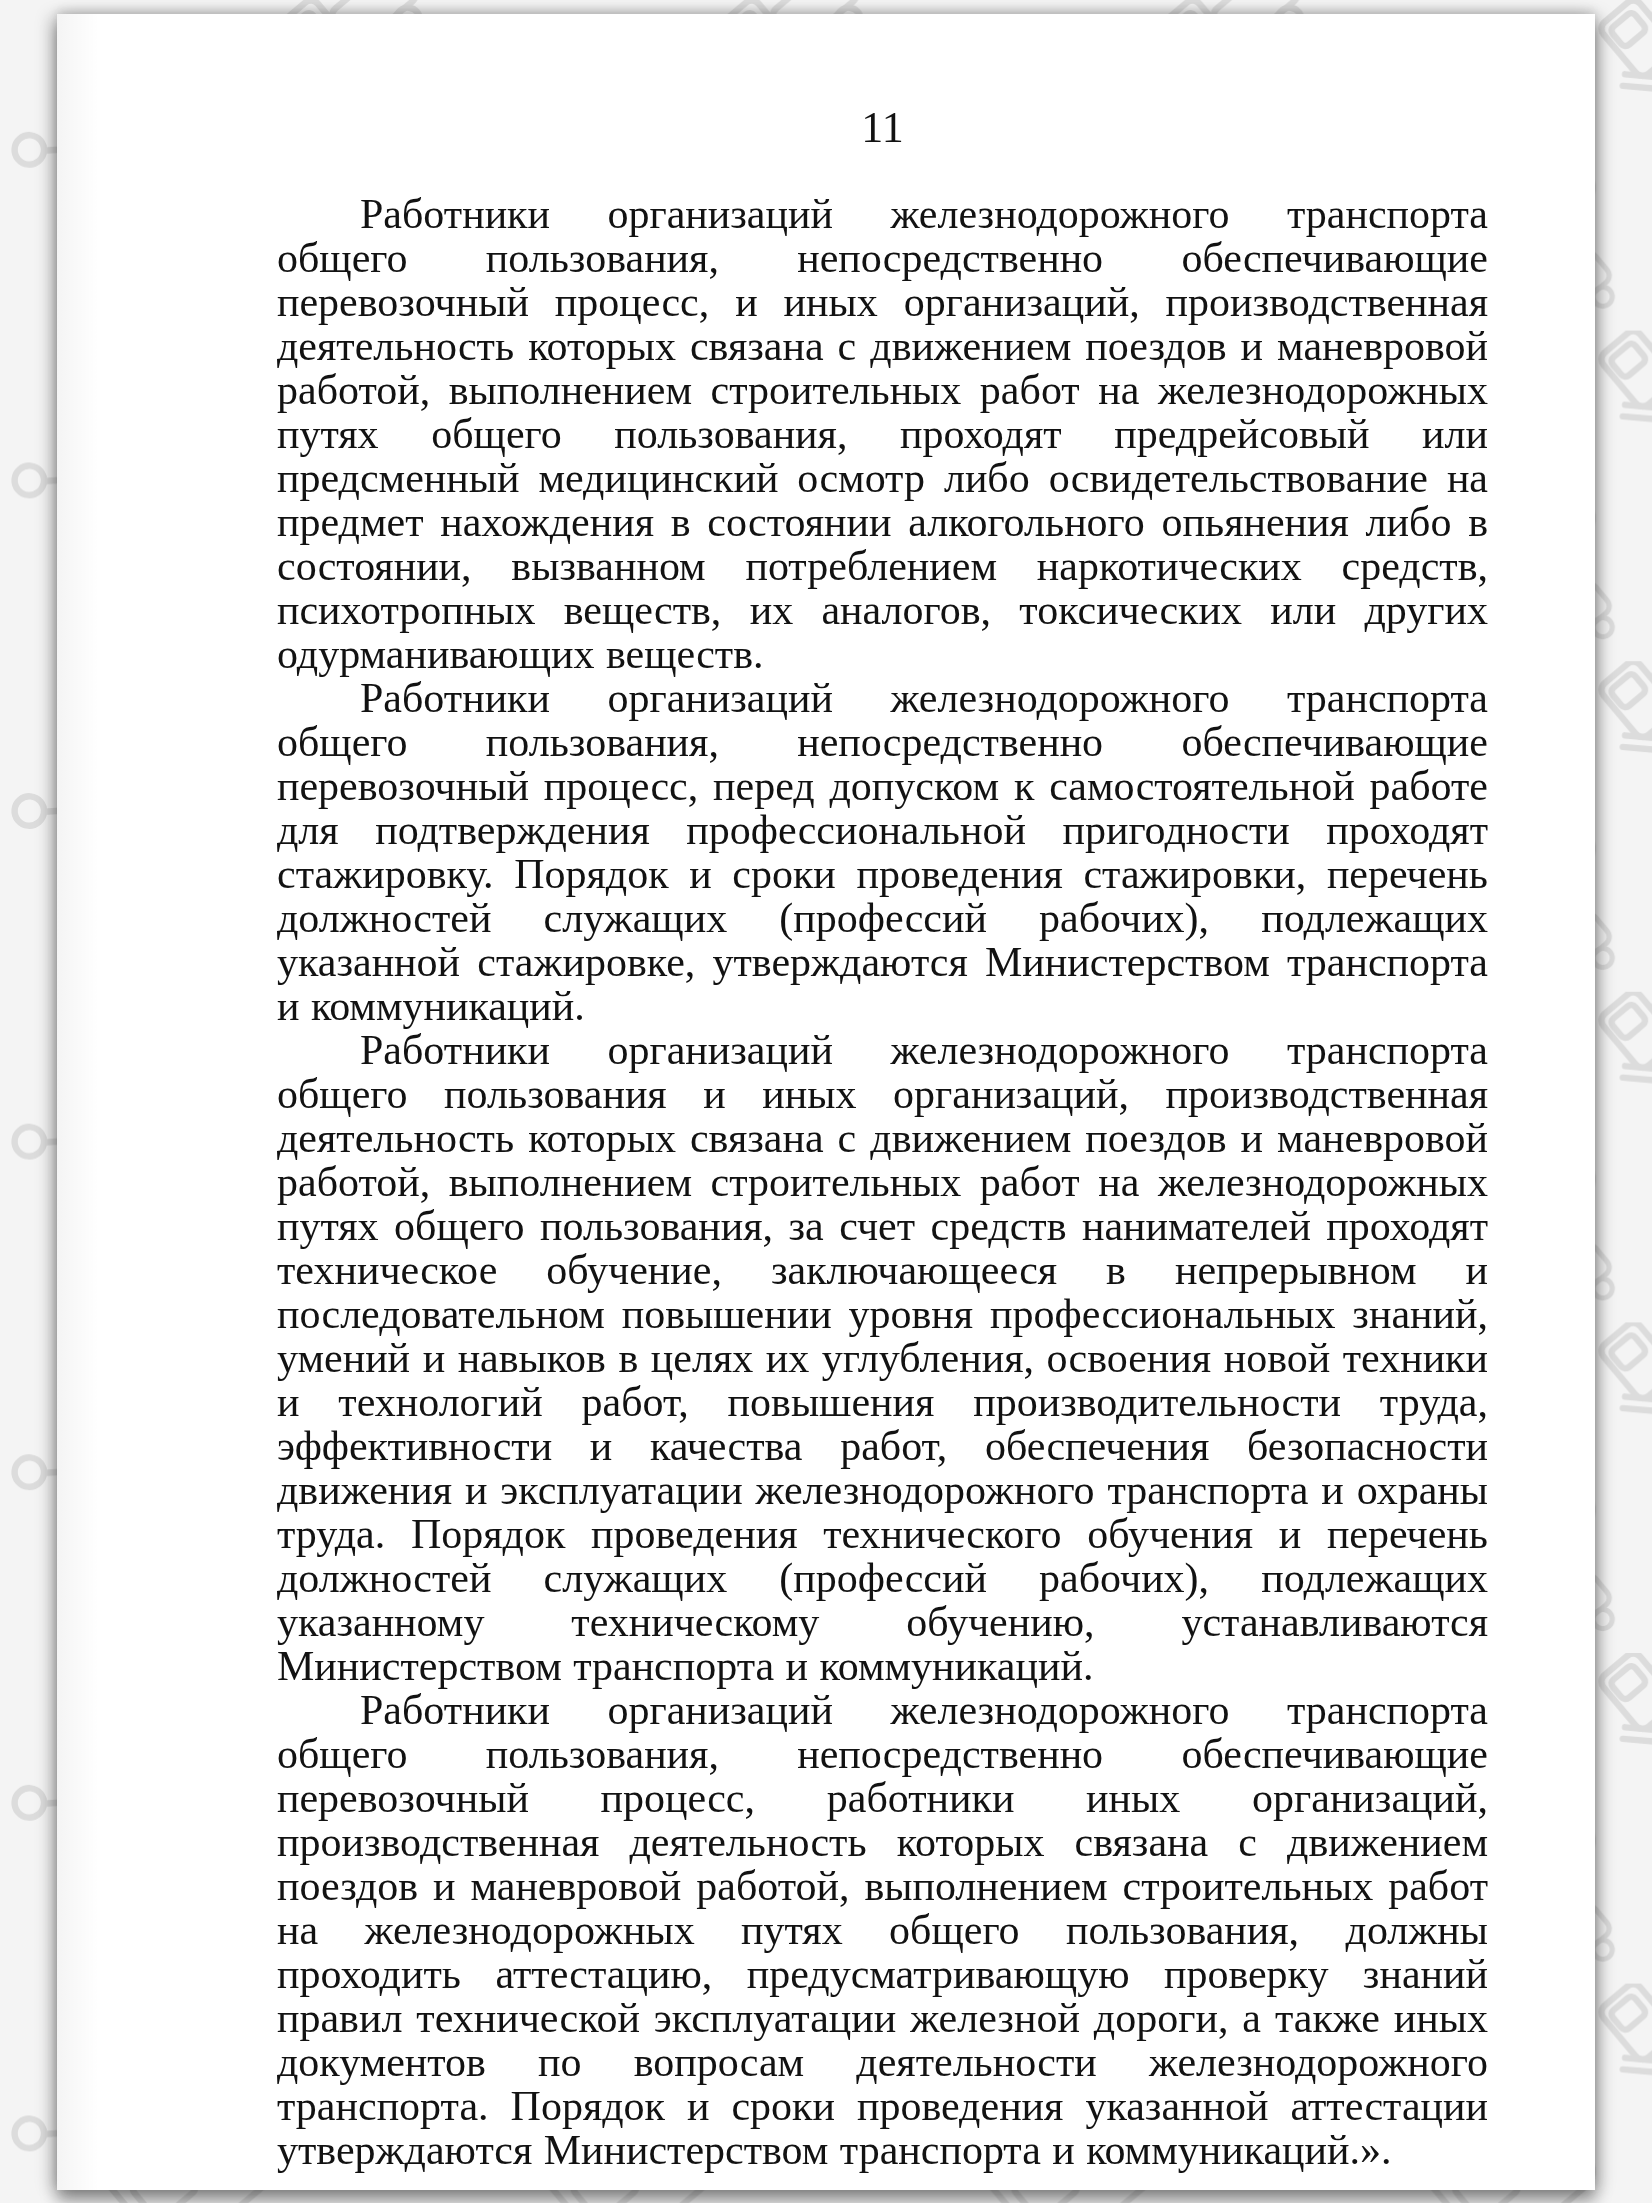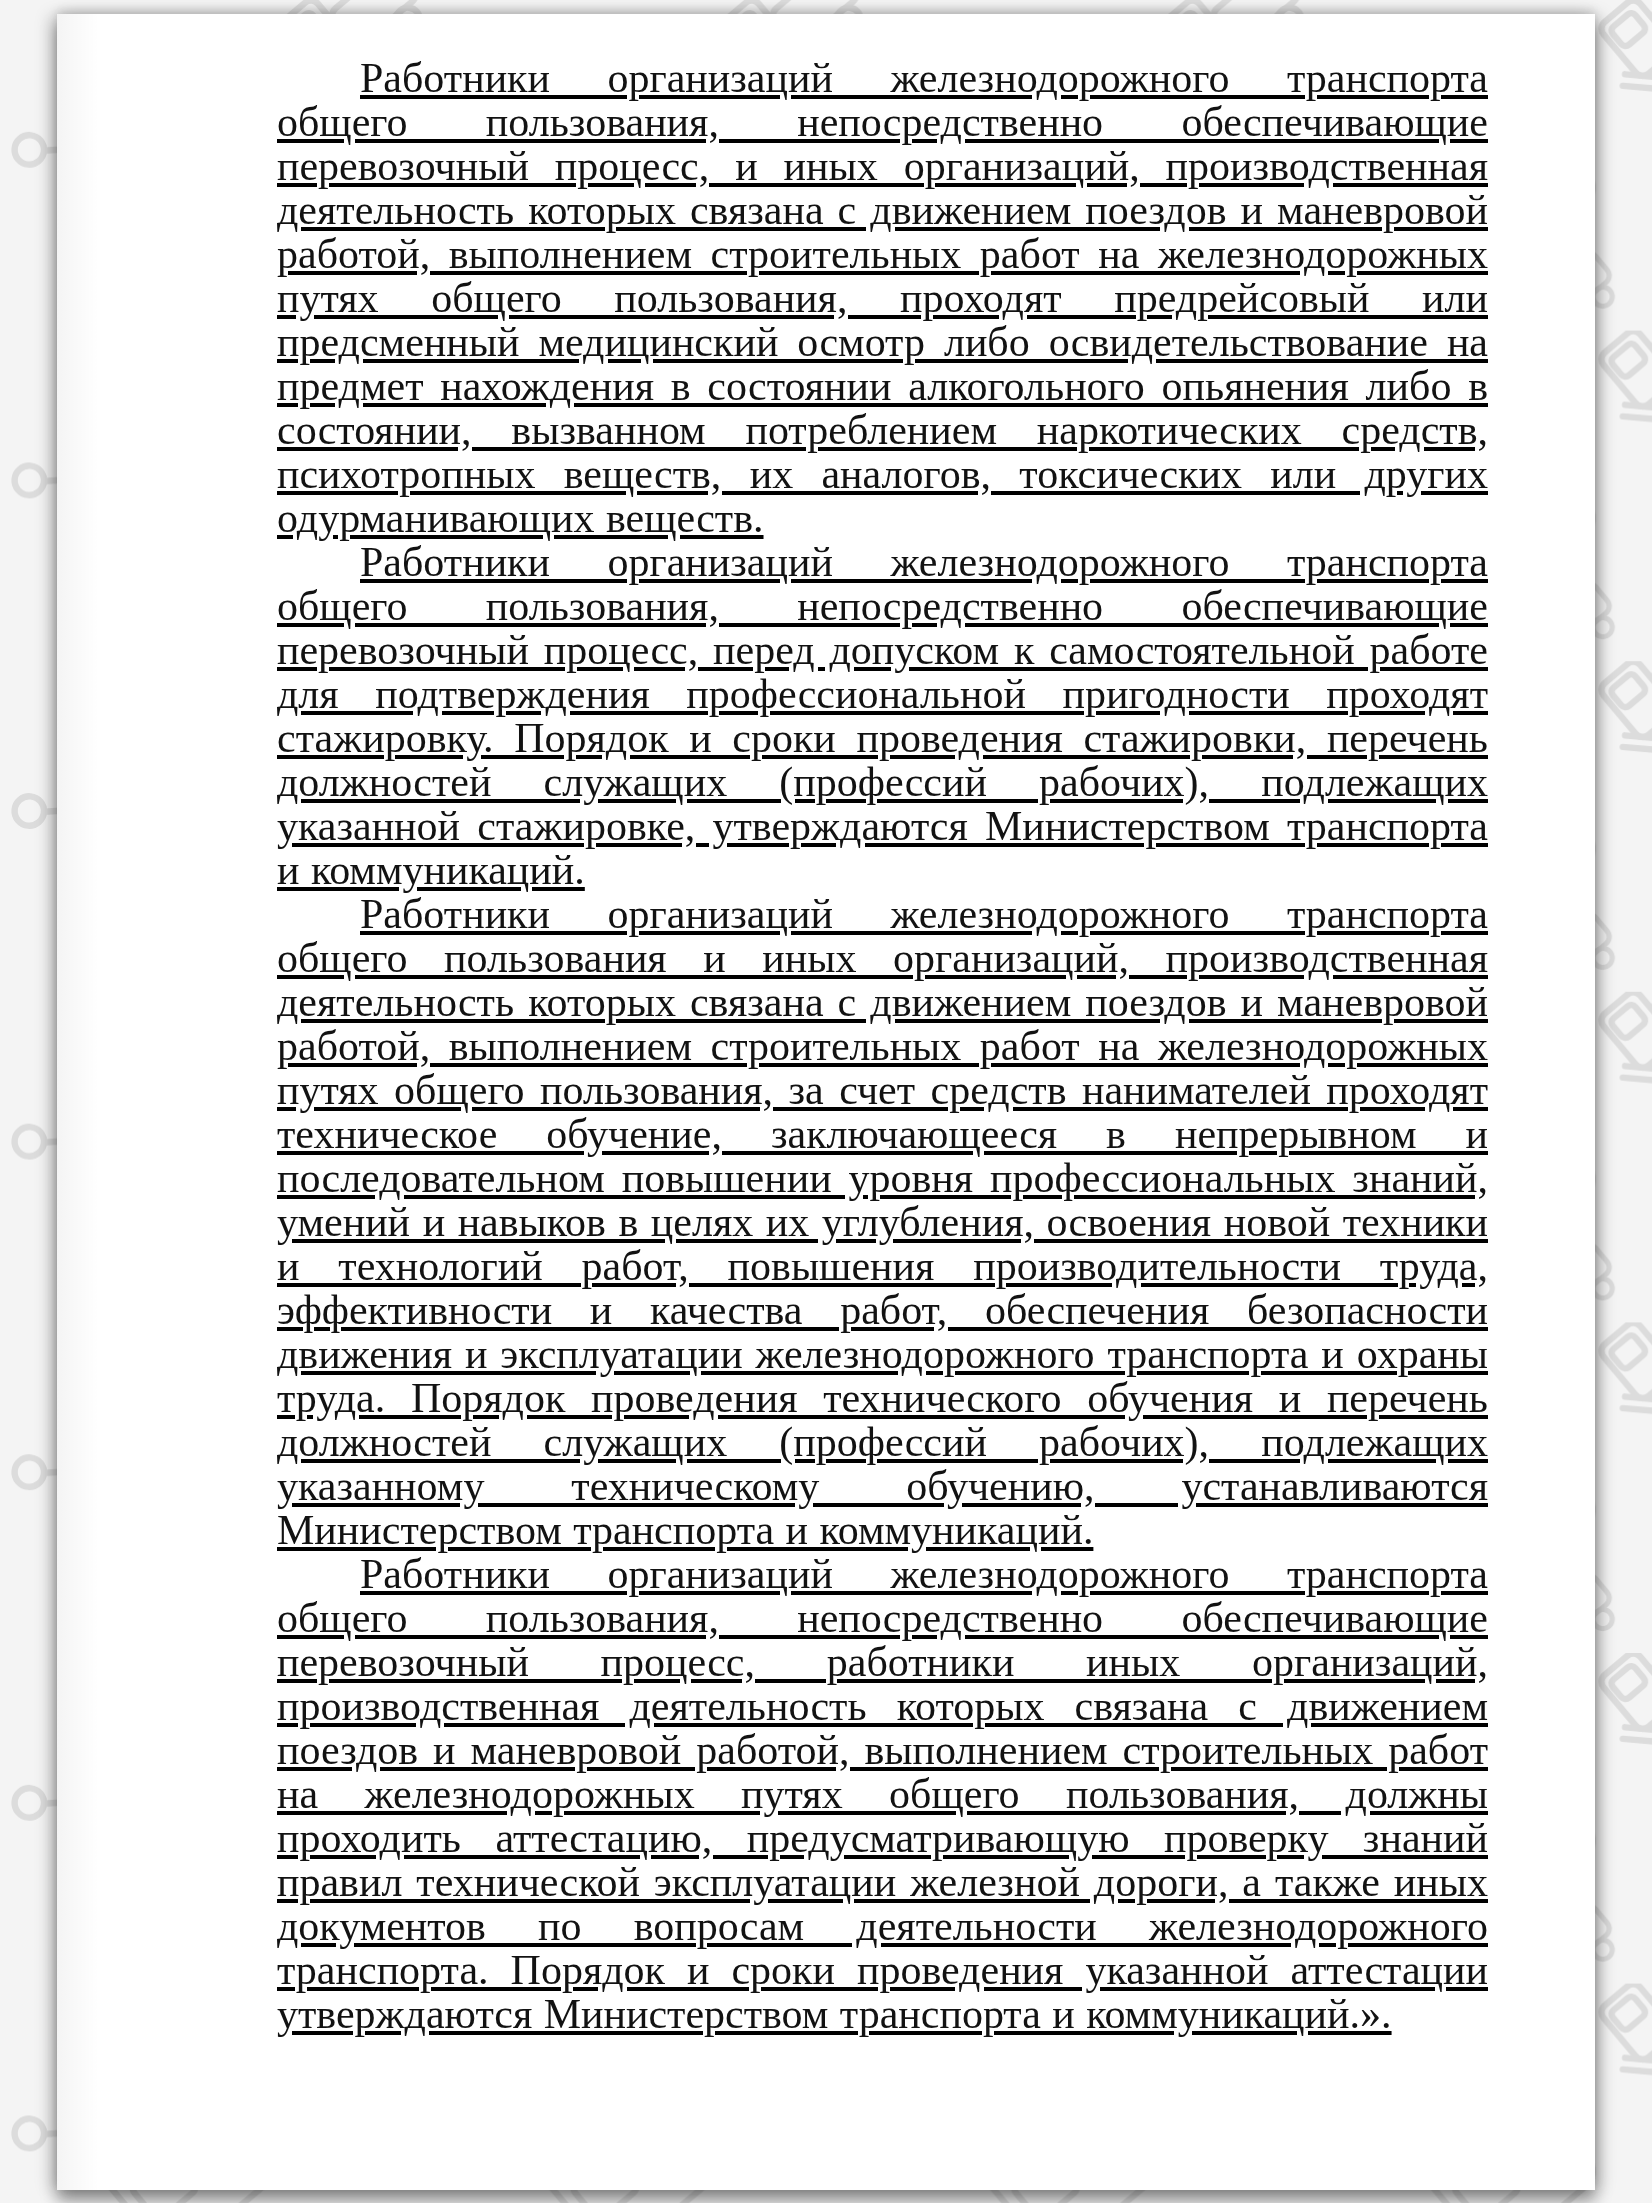--- a/index.html
+++ b/index.html
@@ -30,21 +30,21 @@
   .sheet::before{ 
     content:"";position:absolute;left:0;top:0;bottom:0;width:42px;
     background:linear-gradient(90deg,rgba(0,0,0,0.045),rgba(0,0,0,0));
     pointer-events:none;
   }
   .page-number{
     margin:92px 107px 0 220px;
     font-size:44px;line-height:44px;
     text-align:center;color:var(--text-color);
   }
-  .text-block{margin-top:42px;text-decoration:underline;}
+  .text-block{margin-top:42px;}
   .body-paragraph{
     margin:0 107px 0 220px;
     font-size:42px;line-height:44px;
     color:var(--text-color);
     text-align:justify;text-indent:83px;
     hyphens:none;word-spacing:0.9px;
   }
 </style>
 </head>
 <body>
@@ -78,20 +78,21 @@
     <pattern id="wm" width="480" height="360" patternUnits="userSpaceOnUse">
       <use href="#tram-icon" transform="translate(60,150) rotate(-40)"></use>
       <use href="#loco-icon" transform="translate(300,30) rotate(-40)"></use>
       <use href="#loco-icon" transform="translate(190,330) rotate(-40) scale(0.8)"></use>
     </pattern>
   </defs>
   <rect x="0" y="0" width="1800" height="2400" fill="url(#wm)"></rect>
 </svg>
 
 <div class="sheet">
+  <div class="page-number">11</div>
   <div class="text-block">
     <p class="body-paragraph">Работники организаций железнодорожного транспорта общего пользования, непосредственно обеспечивающие перевозочный процесс, и иных организаций, производственная деятельность которых связана с движением поездов и маневровой работой, выполнением строительных работ на железнодорожных путях общего пользования, проходят предрейсовый или предсменный медицинский осмотр либо освидетельствование на предмет нахождения в состоянии алкогольного опьянения либо в состоянии, вызванном потреблением наркотических средств, психотропных веществ, их аналогов, токсических или других одурманивающих веществ.</p>
     <p class="body-paragraph">Работники организаций железнодорожного транспорта общего пользования, непосредственно обеспечивающие перевозочный процесс, перед допуском к самостоятельной работе для подтверждения профессиональной пригодности проходят стажировку. Порядок и сроки проведения стажировки, перечень должностей служащих (профессий рабочих), подлежащих указанной стажировке, утверждаются Министерством транспорта и коммуникаций.</p>
     <p class="body-paragraph">Работники организаций железнодорожного транспорта общего пользования и иных организаций, производственная деятельность которых связана с движением поездов и маневровой работой, выполнением строительных работ на железнодорожных путях общего пользования, за счет средств нанимателей проходят техническое обучение, заключающееся в непрерывном и последовательном повышении уровня профессиональных знаний, умений и навыков в целях их углубления, освоения новой техники и технологий работ, повышения производительности труда, эффективности и качества работ, обеспечения безопасности движения и эксплуатации железнодорожного транспорта и охраны труда. Порядок проведения технического обучения и перечень должностей служащих (профессий рабочих), подлежащих указанному техническому обучению, устанавливаются Министерством транспорта и коммуникаций.</p>
     <p class="body-paragraph">Работники организаций железнодорожного транспорта общего пользования, непосредственно обеспечивающие перевозочный процесс, работники иных организаций, производственная деятельность которых связана с движением поездов и маневровой работой, выполнением строительных работ на железнодорожных путях общего пользования, должны проходить аттестацию, предусматривающую проверку знаний правил технической эксплуатации железной дороги, а также иных документов по вопросам деятельности железнодорожного транспорта. Порядок и сроки проведения указанной аттестации утверждаются Министерством транспорта и коммуникаций.».</p>
   </div>
 </div>
 
 
 </body></html>

